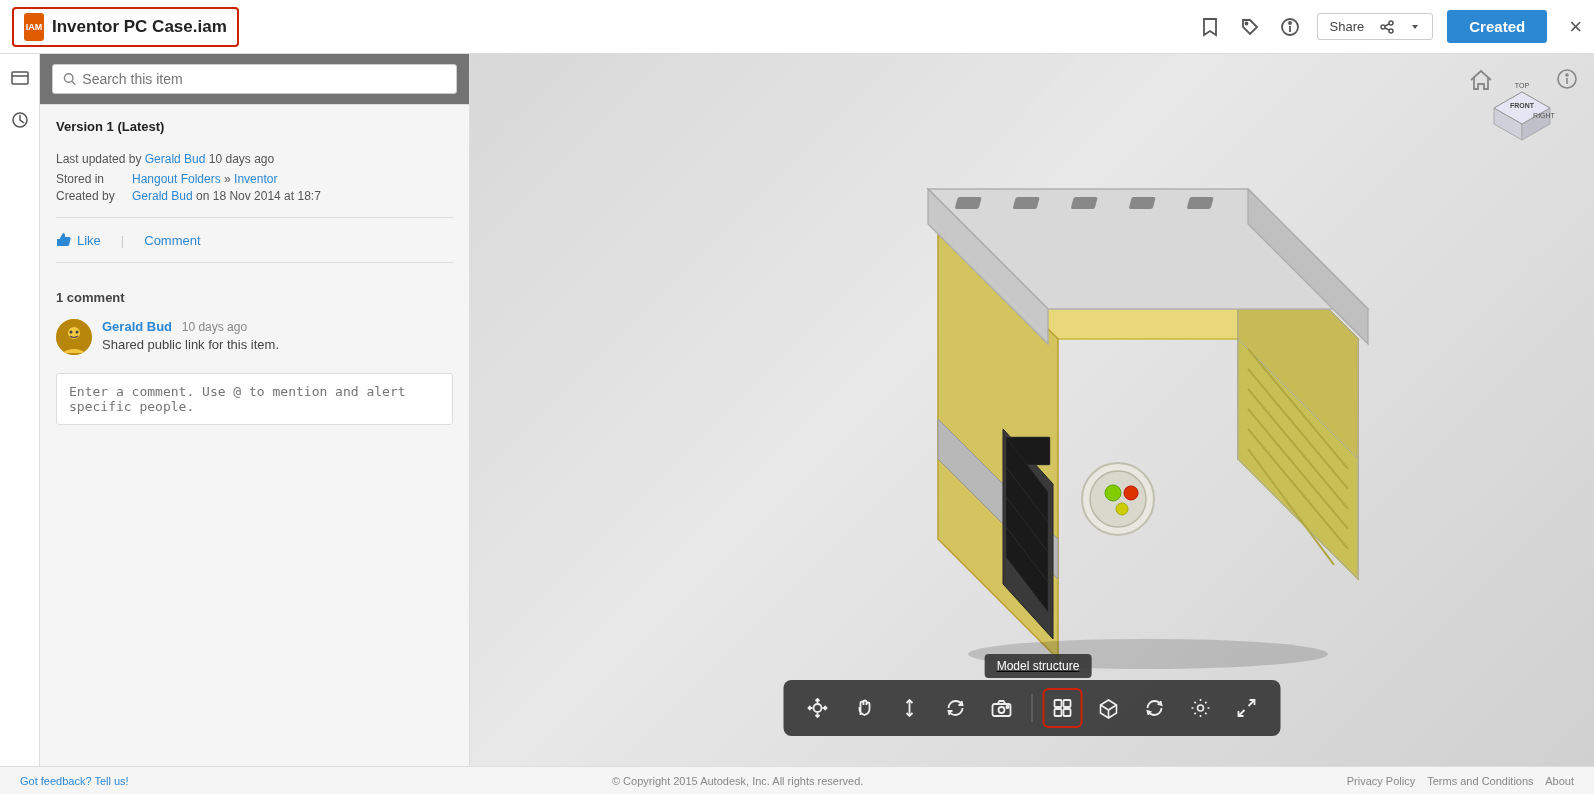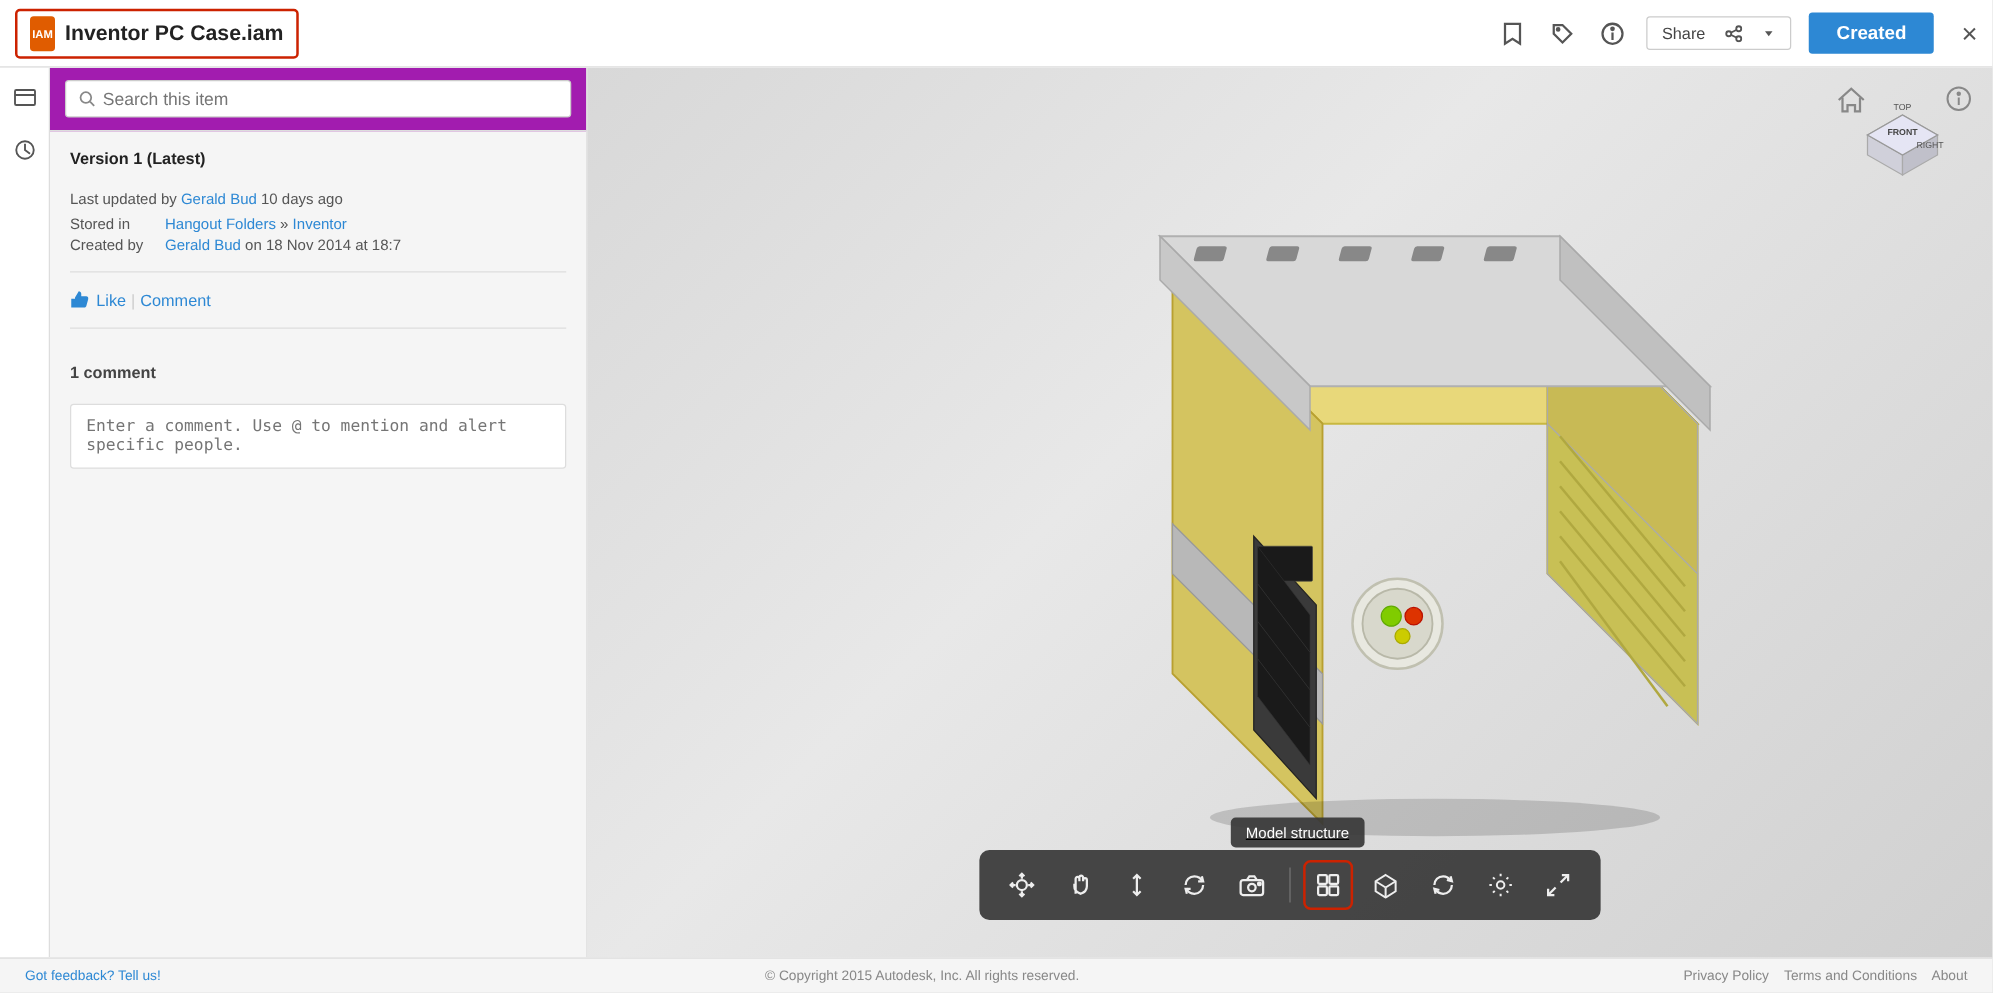--- a/index.html
+++ b/index.html
@@ -78,21 +78,21 @@
     .left-panel {
       width: 430px;
       background: #f5f5f5;
       border-right: 1px solid #ddd;
       display: flex;
       flex-direction: column;
       overflow-y: auto;
     }
     .search-box-wrap {
       padding: 10px 12px;
-      background: #a21caf;
+      background: #737373;
       border-bottom: 1px solid #ddd;
     }
     .search-box {
       display: flex; align-items: center;
       background: #fff;
       border: 1px solid #ccc;
       border-radius: 3px;
       padding: 6px 10px;
       gap: 6px;
       width: 100%;
@@ -101,21 +101,21 @@
       border: none; outline: none; background: transparent;
       font-size: 14px; color: #888; width: 100%;
     }
     .panel-body { padding: 14px 16px; }
     .version-label { font-weight: bold; color: #222; font-size: 13px; }
     .meta-line { color: #555; font-size: 12px; margin-top: 16px; line-height: 1.6; }
     .meta-line a, .blue-link { color: #2d88d4; text-decoration: none; cursor: pointer; }
     .meta-row { display: flex; gap: 6px; font-size: 12px; margin-top: 3px; color: #555; }
     .meta-label { min-width: 70px; }
     .divider { border: none; border-top: 1px solid #ddd; margin: 14px 0; }
-    .action-row { display: flex; align-items: center; gap: 4px; margin-top: 4px; }
+    .action-row { display: flex; align-items: center; gap: 20px; margin-top: 4px; }
     .like-btn, .comment-btn {
       display: flex; align-items: center; gap: 5px;
       color: #2d88d4; cursor: pointer; font-size: 13px; background: none; border: none;
     }
     .sep { color: #ccc; }
     .comment-count { font-size: 13px; color: #444; font-weight: bold; margin-top: 27px; }
     .comment-item { display: flex; gap: 10px; margin-top: 14px; }
     .avatar { width: 36px; height: 36px; border-radius: 50%; background: #d4a830; display: flex; align-items: center; justify-content: center; font-size: 14px; font-weight: bold; color: #fff; flex-shrink: 0; overflow: hidden; }
     .comment-content .comment-author { color: #2d88d4; font-weight: bold; font-size: 13px; cursor: pointer; }
     .comment-content .comment-time { color: #888; font-size: 12px; margin-left: 6px; }
@@ -319,20 +319,38 @@
           </svg>
           <span>Like</span>
         </button>
         <span class="sep">|</span>
         <button class="comment-btn">
           <span>Comment</span>
         </button>
       </div>
       <hr class="divider">
       <div class="comment-count">1 comment</div>
+      <div class="comment-item">
+        <div class="avatar">
+
+          <svg width="36" height="36" viewBox="0 0 36 36">
+            <circle cx="18" cy="18" r="18" fill="#b8860b"></circle>
+            <circle cx="18" cy="14" r="6" fill="#f5c842"></circle>
+            <path d="M6 34 Q18 26 30 34" fill="#f5c842"></path>
+            <circle cx="15" cy="13" r="1.5" fill="#444"></circle>
+            <circle cx="21" cy="13" r="1.5" fill="#444"></circle>
+            <path d="M14 17 Q18 20 22 17" stroke="#444" fill="none" stroke-width="1.2"></path>
+          </svg>
+        </div>
+        <div class="comment-content">
+          <span class="comment-author">Gerald Bud</span>
+          <span class="comment-time">10 days ago</span>
+          <div class="comment-text">Shared public link for this item.</div>
+        </div>
+      </div>
       <div class="comment-input-wrap">
         <textarea class="comment-input" rows="2" placeholder="Enter a comment. Use @ to mention and alert specific people." style=""></textarea>
       </div>
     </div>
   </div>
 
   <div class="viewer-area">
 
     <div class="home-icon-wrap" style="position:absolute;top:14px;right:100px;">
       <svg width="26" height="26" viewBox="0 0 26 26" fill="none" stroke="#888" stroke-width="1.8">

